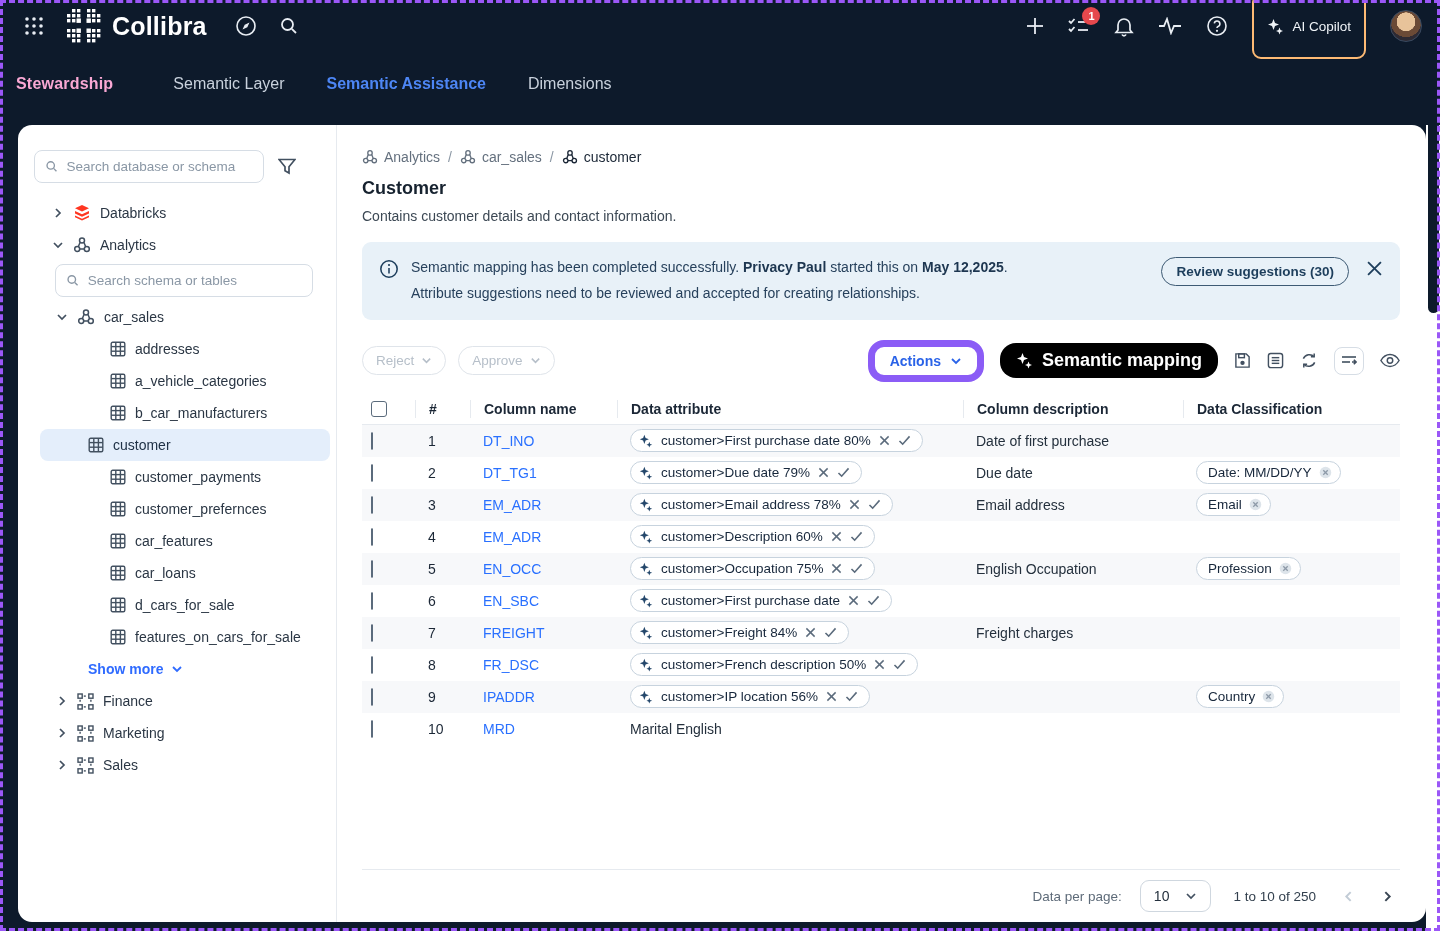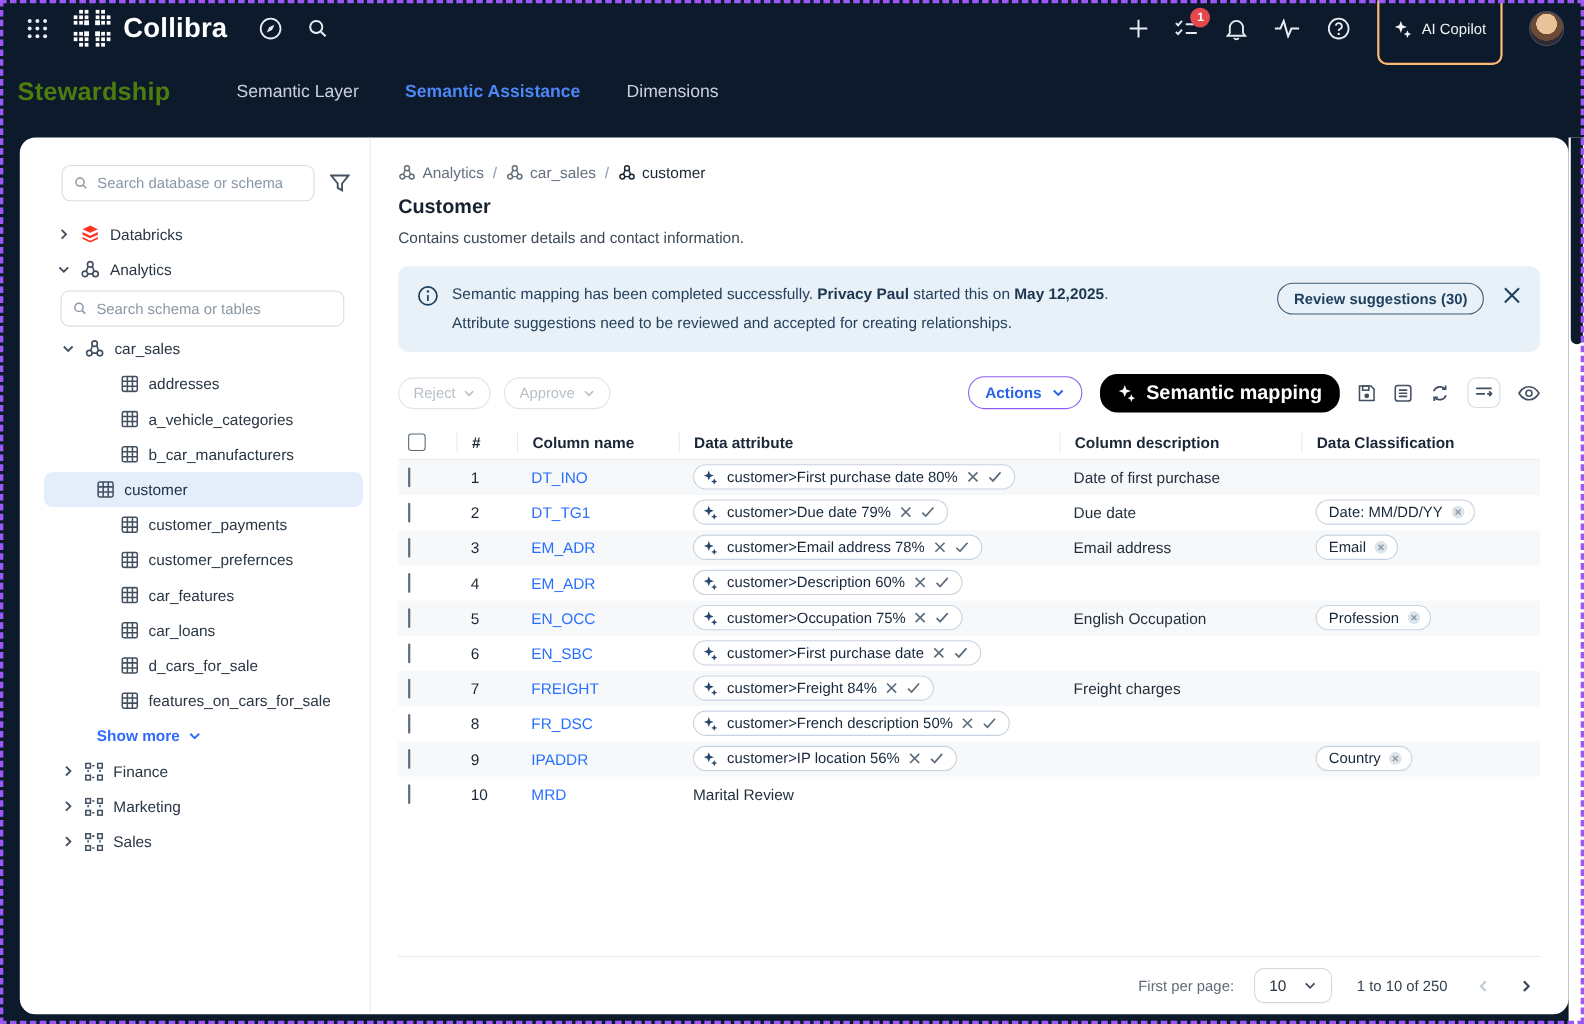--- a/index.html
+++ b/index.html
@@ -22,35 +22,35 @@
   .topbar-right { display:flex; align-items:center; gap:24px; }
   .icon-btn { display:flex; align-items:center; justify-content:center; cursor:pointer; position:relative; }
   .brand-wrap { display:flex; align-items:center; gap:10px; }
   .brand-name { color:#ffffff; font-size:25px; font-weight:700; letter-spacing:.2px; }
   .badge { position:absolute; top:-9px; right:-10px; background:#e5484d; color:#fff; border-radius:50%; min-width:18px; height:18px; font-size:11px; font-weight:700; display:flex; align-items:center; justify-content:center; }
   .copilot-btn { display:flex; align-items:center; gap:8px; border:2px solid #fdba74; border-radius:9px; color:#f0f4f8; font-size:13.5px; padding:22px 13px; cursor:pointer; background:transparent; }
   .avatar { width:32px; height:32px; border-radius:50%; background:radial-gradient(circle at 50% 36%, #e8c39a 0 38%, #6b4a36 39% 62%, #2e2a33 63% 100%); border:1px solid #3a4a60; cursor:pointer; }
 
   
   .subheader { position:absolute; top:52px; left:0; right:0; height:63px; display:flex; align-items:center; padding:0 16px; }
-  .page-title { color:#4d7c0f; font-size:23px; font-weight:700; letter-spacing:.2px; }
+  .page-title { color:#f9a8d4; font-size:16px; font-weight:700; letter-spacing:.2px; }
   .tabs { display:flex; align-items:center; gap:42px; margin-left:60px; }
   .tab { color:#c9d2dd; font-size:16px; cursor:pointer; }
   .tab.active { color:#4d86f5; font-weight:600; }
 
   
   .panel { position:absolute; left:18px; top:125px; width:1408px; bottom:9px; background:#ffffff; border-radius:14px; display:flex; overflow:hidden; }
 
   
   .scroll-track { position:absolute; top:125px; right:0; width:14px; bottom:0; background:#ffffff; z-index:50; }
   .scroll-thumb { width:11px; margin:0 auto; height:188px; background:#0d1a2b; border-radius:0 0 7px 7px; cursor:pointer; }
 
   
   .sidebar { width:319px; border-right:1px solid #e6eaef; padding-top:25px; flex-shrink:0; }
-  .search-row { display:flex; align-items:center; gap:14px; padding:0 12px 0 38px; }
+  .search-row { display:flex; align-items:center; gap:14px; padding:0 12px 0 16px; }
   .search-box { flex:0 0 230px; height:33px; border:1px solid #d6dde5; border-radius:8px; display:flex; align-items:center; gap:8px; padding:0 10px; }
   .search-box input { border:none; outline:none; font-size:13.5px; color:#33404e; width:100%; font-family:inherit; background:transparent; }
   .search-box input::placeholder { color:#8a97a5; }
   .tree { margin-top:14px; font-size:14px; color:#2a3644; }
   .tree-row { height:32px; display:flex; align-items:center; gap:9px; cursor:pointer; }
   .tree-row .lbl { white-space:nowrap; }
   .ind-1 { padding-left:34px; }
   .ind-2 { padding-left:38px; }
   .inner-search { margin:3px 6px 4px 37px; width:258px; height:33px; border:1px solid #d6dde5; border-radius:8px; display:flex; align-items:center; gap:8px; padding:0 10px; }
   .inner-search input { border:none; outline:none; font-size:13.5px; width:100%; font-family:inherit; }
@@ -72,21 +72,21 @@
 
   .banner { margin-top:18px; background:#e8f1f8; border-radius:9px; padding:13px 16px 13px 17px; display:flex; align-items:flex-start; gap:12px; }
   .banner-text { flex:1; font-size:14px; color:#27415c; line-height:1.85; }
   .banner-text b { color:#1d3650; }
   .review-btn { border:1px solid #3d5a74; color:#1d3e5c; background:transparent; border-radius:16px; font-size:13.5px; font-weight:600; padding:6px 14px; cursor:pointer; white-space:nowrap; margin-top:2px; font-family:inherit; }
   .banner-close { margin:6px 2px 0 6px; cursor:pointer; }
 
   .toolbar { margin-top:20px; display:flex; align-items:center; }
   .btn-muted { display:inline-flex; align-items:center; gap:7px; border:1px solid #dfe4ea; color:#b6bfc9; background:#fff; border-radius:16px; font-size:13.5px; padding:6px 13px; margin-right:12px; cursor:default; font-family:inherit; }
   .toolbar-right { margin-left:auto; display:flex; align-items:center; gap:16px; }
-  .actions-btn { display:inline-flex; align-items:center; gap:9px; border:1px solid #8b5cf6; color:#2a63e8; background:#fff; border-radius:16px; font-size:14px; font-weight:600; padding:6px 15px; cursor:pointer; font-family:inherit; }
+  .actions-btn { display:inline-flex; align-items:center; gap:9px; border:7px solid #8b5cf6; color:#2a63e8; background:#fff; border-radius:16px; font-size:14px; font-weight:600; padding:6px 15px; cursor:pointer; font-family:inherit; }
   .semantic-btn { display:inline-flex; align-items:center; gap:9px; border:none; color:#fff; background:#000000; border-radius:16px; font-size:18px; font-weight:600; padding:7px 16px; cursor:pointer; font-family:inherit; }
   .tool-icon { cursor:pointer; display:flex; align-items:center; justify-content:center; }
   .tool-icon.boxed { border:1px solid #d6dde5; border-radius:8px; width:30px; height:28px; }
 
   
   .grid-table { margin-top:12px; width:1038px; }
   .t-head { display:grid; grid-template-columns:53px 55px 147px 346px 220px 1fr; height:31px; align-items:center; border-bottom:1px solid #e6eaef; font-size:14px; font-weight:700; color:#1b2736; }
   .t-head .cell { padding-left:13px; height:18px; display:flex; align-items:center; }
   .t-head .cell + .cell { border-left:1px solid #e6eaef; }
   .t-row { display:grid; grid-template-columns:53px 55px 147px 346px 220px 1fr; height:32px; align-items:center; font-size:14px; }
@@ -887,30 +887,30 @@
                     <line x1="9.4" y1="4.6" x2="4.6" y2="9.4" stroke="#8d9aa8" stroke-width="1.4"></line>
                   </svg>
         </span>
       </span>
     </div>
   </div>
           <div class="t-row">
     <div class="cell" style="padding-left:0;"><span class="chk"></span></div>
     <div class="cell r-num">10</div>
     <div class="cell"><span class="col-link">MRD</span></div>
-    <div class="cell desc-cell">Marital Review</div>
+    <div class="cell desc-cell">Marital English</div>
     <div class="cell">
       
     </div>
   </div>
         </div>
     </div>
 
     <div class="footer">
-      <span class="rpp-label">First per page:</span>
+      <span class="rpp-label">Data per page:</span>
       <span class="rpp-select">
         <span>10</span>
         <svg width="12" height="12" viewBox="0 0 12 12" fill="none" stroke="#425060" stroke-width="1.7">
             <path d="M2 4 l4 4 4 -4"></path>
           </svg>
       </span>
       <span class="range-label">1 to 10 of 250</span>
       <span class="pager">
         <span class="pg">
           <svg width="13" height="13" viewBox="0 0 12 12" fill="none" stroke="#c2ccd6" stroke-width="1.8">

